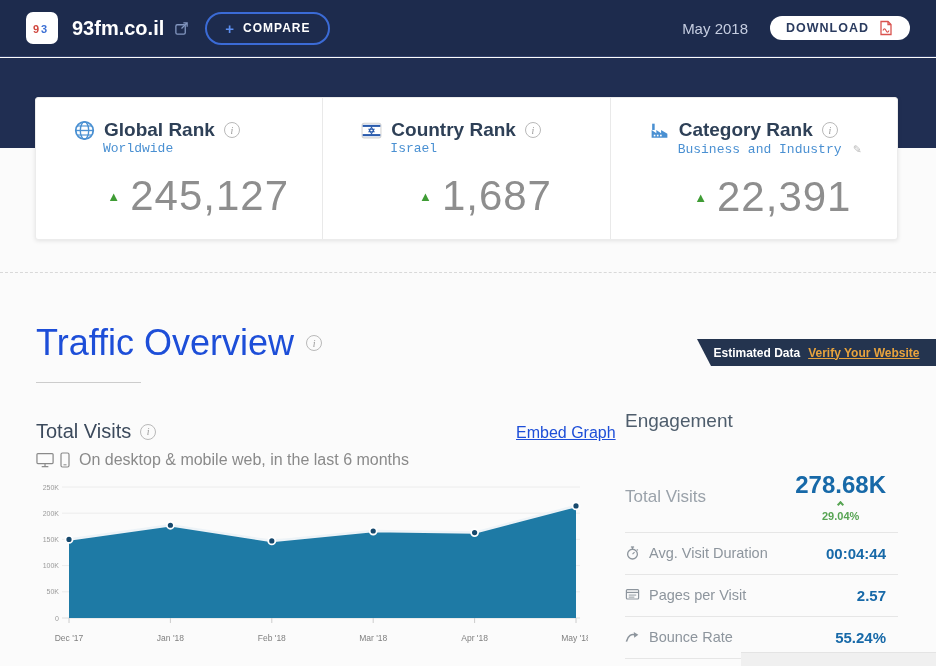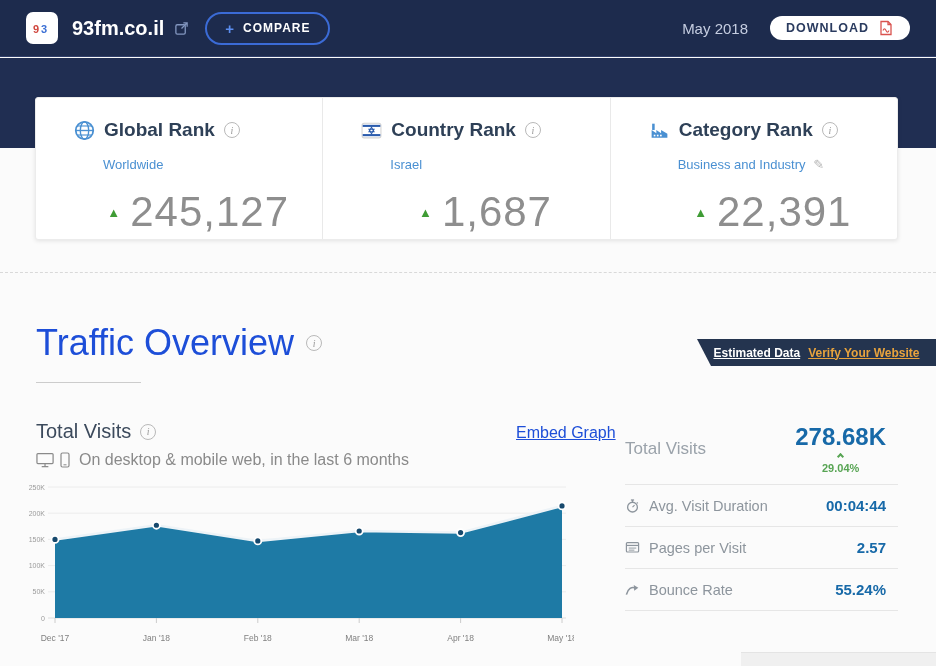--- a/index.html
+++ b/index.html
@@ -47,56 +47,56 @@
   }
   .rank-col { flex:1; padding:21px 0 8px 38px; position:relative; }
   .rank-col + .rank-col { border-left:1px solid #e9e9e9; }
   .rank-head { display:flex; align-items:center; gap:9px; }
   .rank-title { font-size:19px; font-weight:bold; color:#2e4057; }
   .info-ico {
     width:16px; height:16px; border:1px solid #b9b9b9; border-radius:50%;
     color:#9a9a9a; font-size:10px; font-family:"Liberation Serif", serif; font-style:italic;
     display:inline-flex; align-items:center; justify-content:center; cursor:pointer; flex:0 0 auto;
   }
-  .rank-sub { margin:16px 0 0 29px; font-size:13px; color:#4a90d2; }
+  .rank-sub { margin:0 0 0 29px; font-size:13px; color:#4a90d2;font-family:Liberation Mono, monospace; }
   .rank-sub a { color:#4a90d2; text-decoration:none; cursor:pointer; }
   .edit-ico { color:#b5b5b5; font-size:13px; margin-left:4px; cursor:pointer; }
   .rank-value-row { display:flex; align-items:center; justify-content:center; margin-top:16px; gap:10px; }
   .up-tri { color:#3f9c35; font-size:13px; }
   .rank-value { font-size:42px; font-weight:300; color:#8e8e8e; letter-spacing:1px; font-family:"Liberation Sans", sans-serif; }
   
   .dashed-div { position:absolute; top:272px; left:0; right:0; border-top:1px dashed #d9d9d9; }
   
   .section-title-row { position:absolute; left:36px; top:322px; display:flex; align-items:center; gap:12px; }
   .section-title { font-size:36px; font-weight:300; color:#1d4ed8; }
   .section-underline { position:absolute; left:36px; top:382px; width:105px; border-top:1px solid #ccc; }
   .ribbon {
     position:absolute; right:0; top:339px; height:27px; width:239px;
     background:#24344f; display:flex; align-items:center; justify-content:center; gap:8px;
     clip-path: polygon(0 0, 100% 0, 100% 100%, 14px 100%);
   }
-  .ribbon-label { color:#fff; font-size:12px; font-weight:bold;text-decoration:underline; }
+  .ribbon-label { color:#fff; font-size:12px; font-weight:bold; }
   .ribbon-link { color:#e8a33d; font-size:12px; font-weight:bold; text-decoration:underline; cursor:pointer; }
   
   .tv-head { position:absolute; left:36px; top:420px; display:flex; align-items:center; gap:9px; }
   .tv-title { font-size:20px; color:#3c4a5c; }
   .tv-sub { position:absolute; left:36px; top:451px; display:flex; align-items:center; gap:5px; color:#8a8a8a; font-size:16px; }
   .tv-sub .txt { margin-left:4px; }
   .embed-link { position:absolute; left:516px; top:424px; font-size:16px; color:#1d4ed8; text-decoration:underline; cursor:pointer; }
-  .chart-wrap { position:absolute; left:26px; top:478px; width:548px; height:172px; }
+  .chart-wrap { position:absolute; left:40px; top:478px; width:548px; height:172px; }
   
   .engagement { position:absolute; left:625px; top:410px; width:273px; }
   .eng-title { font-size:19px; color:#4e5d6c; margin-bottom:26px; }
   .eng-row-main { display:flex; align-items:center; justify-content:space-between; padding:14px 12px 10px 0; border-bottom:1px solid #e6e6e6; }
   .eng-label-lg { font-size:17px; color:#9aa2aa; }
   .eng-value-col { text-align:right; }
   .eng-value-lg { font-size:24px; font-weight:bold; color:#1769a8; line-height:1.1; }
   .eng-change { font-size:11px; font-weight:bold; color:#57a453; display:flex; align-items:center; justify-content:flex-end; gap:3px; margin-top:2px;flex-direction:column; }
   .chev-up { width:5px; height:5px; border-top:2px solid #57a453; border-right:2px solid #57a453; transform:rotate(-45deg); display:inline-block; margin-top:2px; }
-  .eng-row { display:flex; align-items:center; padding:12px 12px 12px 0; border-bottom:1px solid #e6e6e6; }
+  .eng-row { display:flex; align-items:flex-start; padding:12px 12px 12px 0; border-bottom:1px solid #e6e6e6; }
   .eng-ico { width:16px; display:flex; align-items:center; margin-right:8px; }
   .eng-label { font-size:14.5px; color:#8d959d; }
   .eng-value { margin-left:auto; font-size:15px; font-weight:bold; color:#1769a8; }
   
   .bottom-block { position:absolute; left:741px; right:0; top:652px; height:14px; background:#f0f0f0; border-top:1px solid #e4e4e4; }
   svg { display:block; }
 </style>
 </head>
 <body>
 
@@ -257,20 +257,21 @@
       <line x1="434.6" y1="140" x2="434.6" y2="145" stroke="#cccccc" stroke-width="1"></line>
       <text x="434.6" y="163" text-anchor="middle" font-size="8.5" fill="#808080" font-family="Liberation Sans, sans-serif">Apr '18</text>
       <circle cx="434.6" cy="54.587999999999994" r="3.5" fill="#17496d" stroke="#ffffff" stroke-width="1.8"></circle>
       <line x1="536" y1="140" x2="536" y2="145" stroke="#cccccc" stroke-width="1"></line>
       <text x="536" y="163" text-anchor="middle" font-size="8.5" fill="#808080" font-family="Liberation Sans, sans-serif">May '18</text>
       <circle cx="536" cy="27.937359999999998" r="3.5" fill="#17496d" stroke="#ffffff" stroke-width="1.8"></circle>
     </svg>
 </div>
 
 <div class="engagement">
+  <div class="eng-title">Engagement</div>
 
   <div class="eng-row-main">
     <span class="eng-label-lg">Total Visits</span>
     <span class="eng-value-col">
       <span class="eng-value-lg" style="display:block;">278.68K</span>
       <span class="eng-change">
         <span class="chev-up"></span>
         <span>29.04%</span>
       </span>
     </span>

